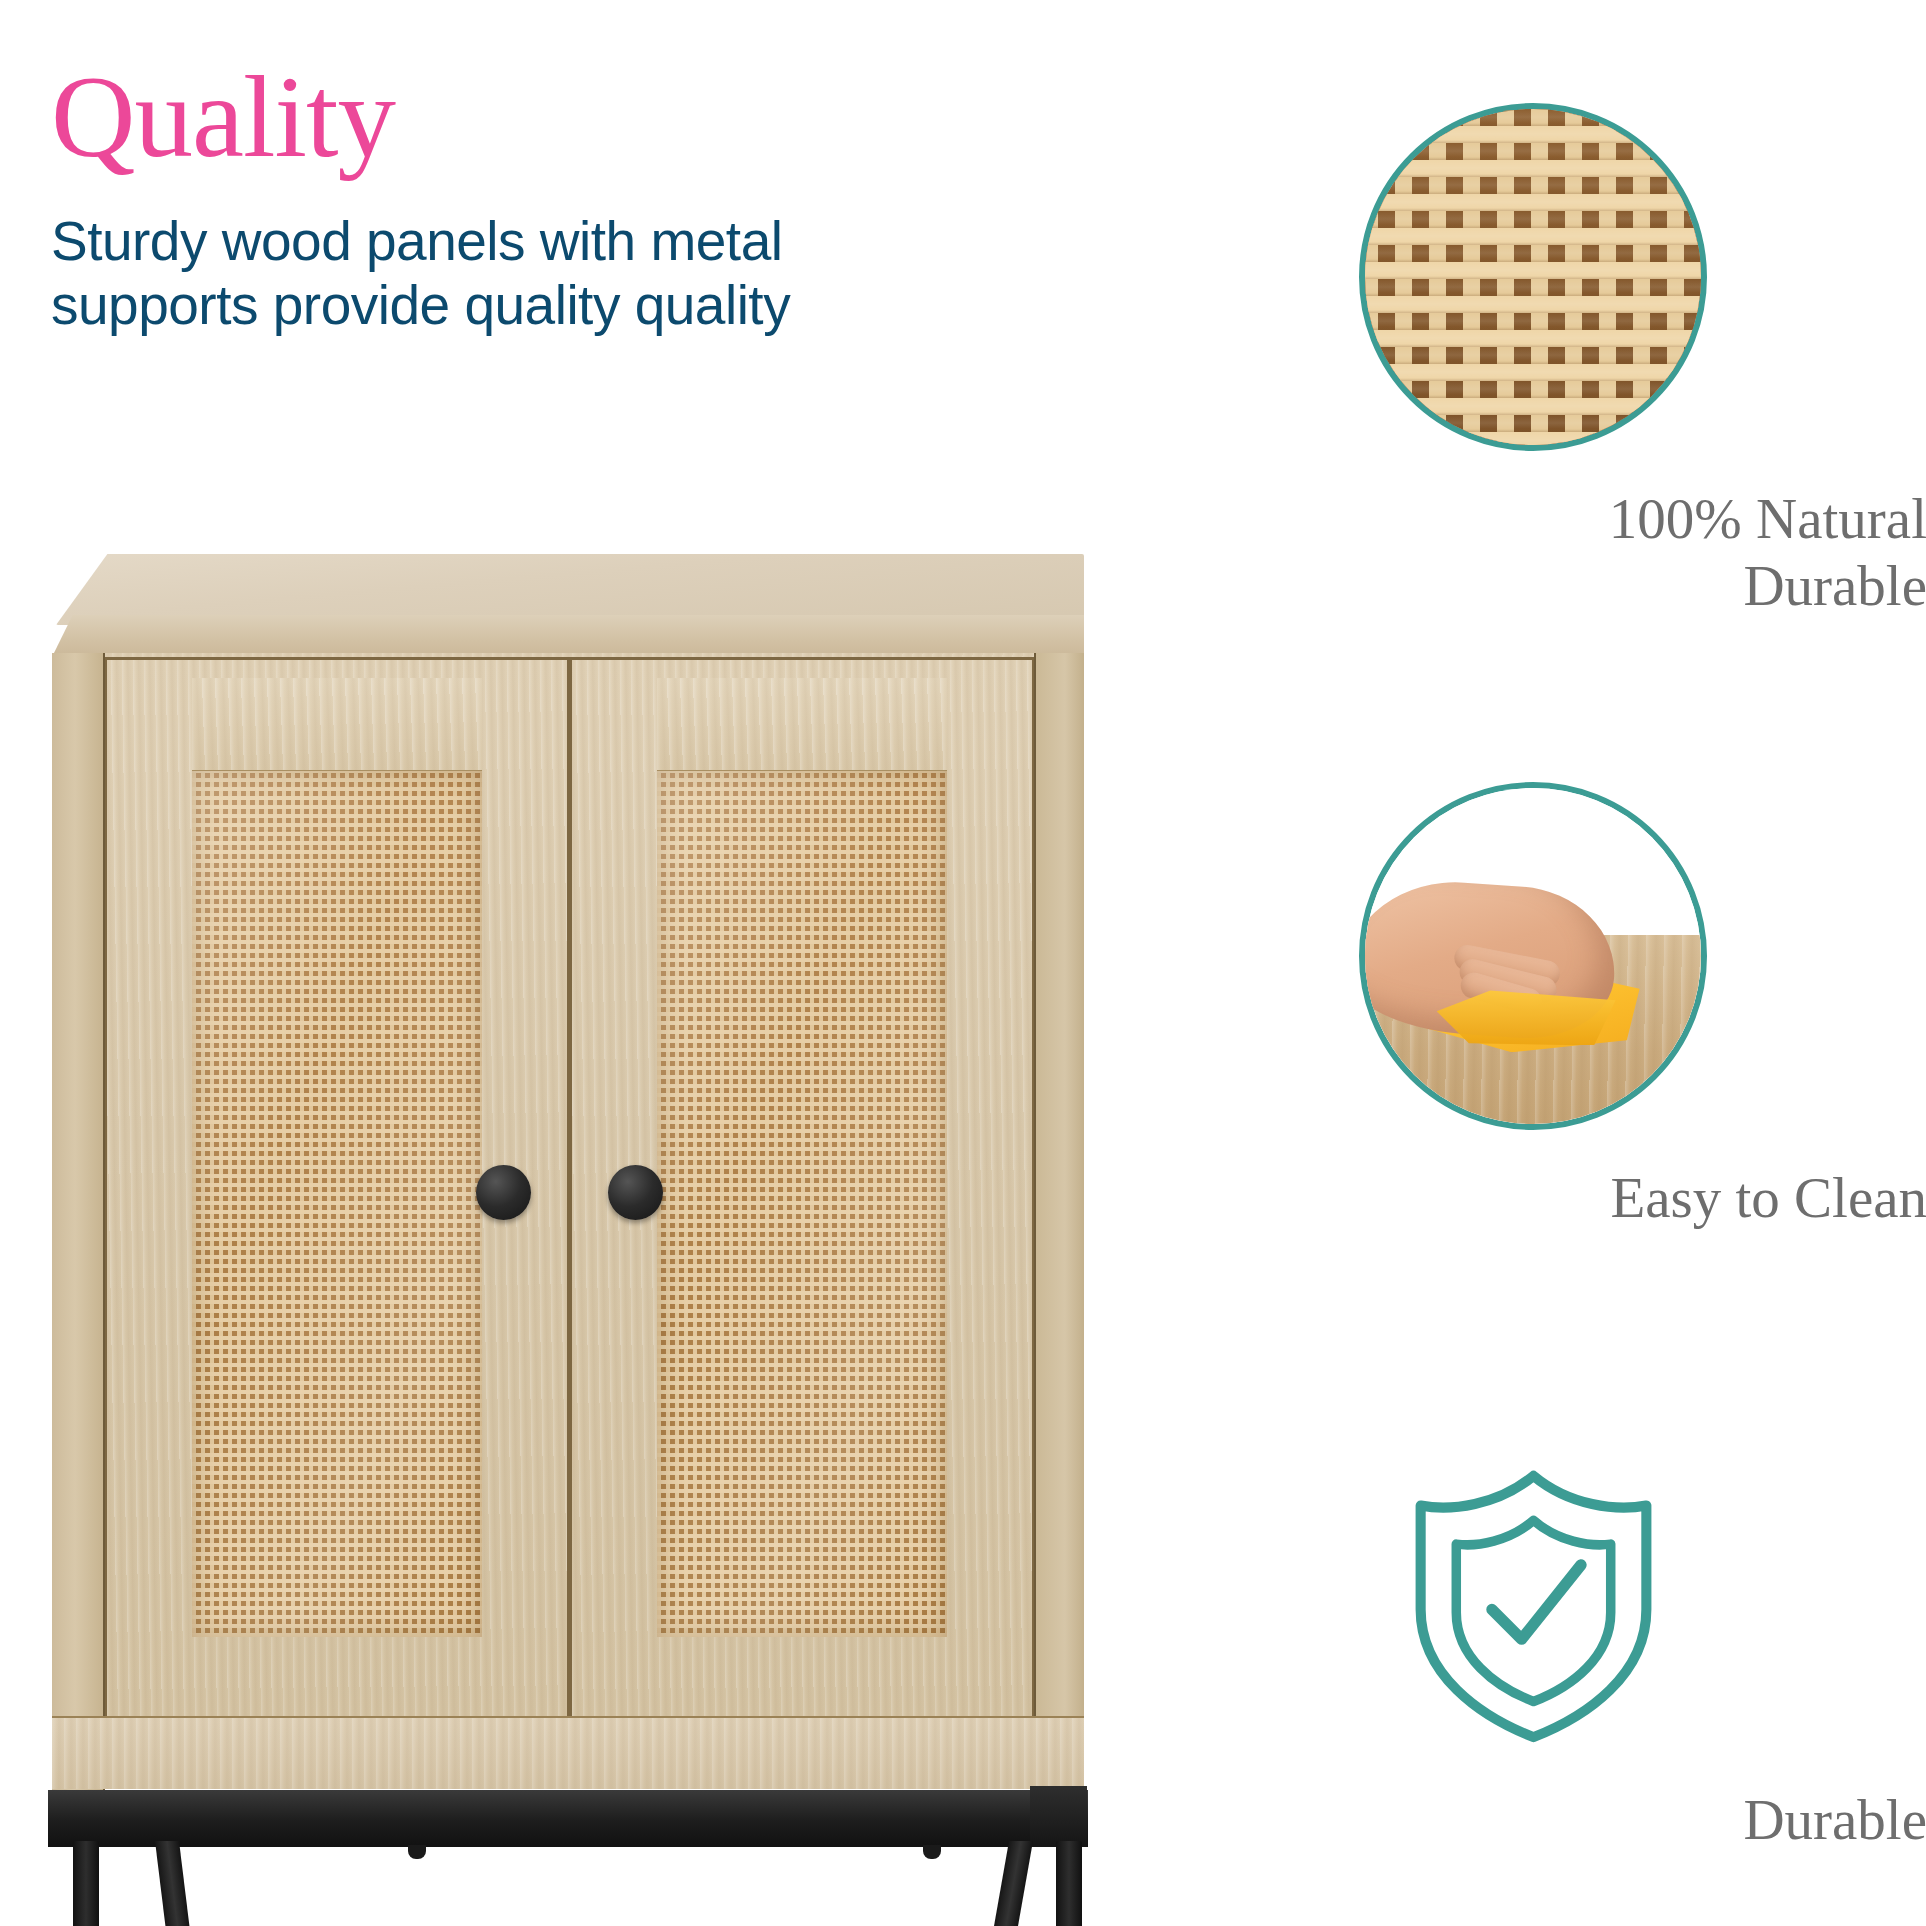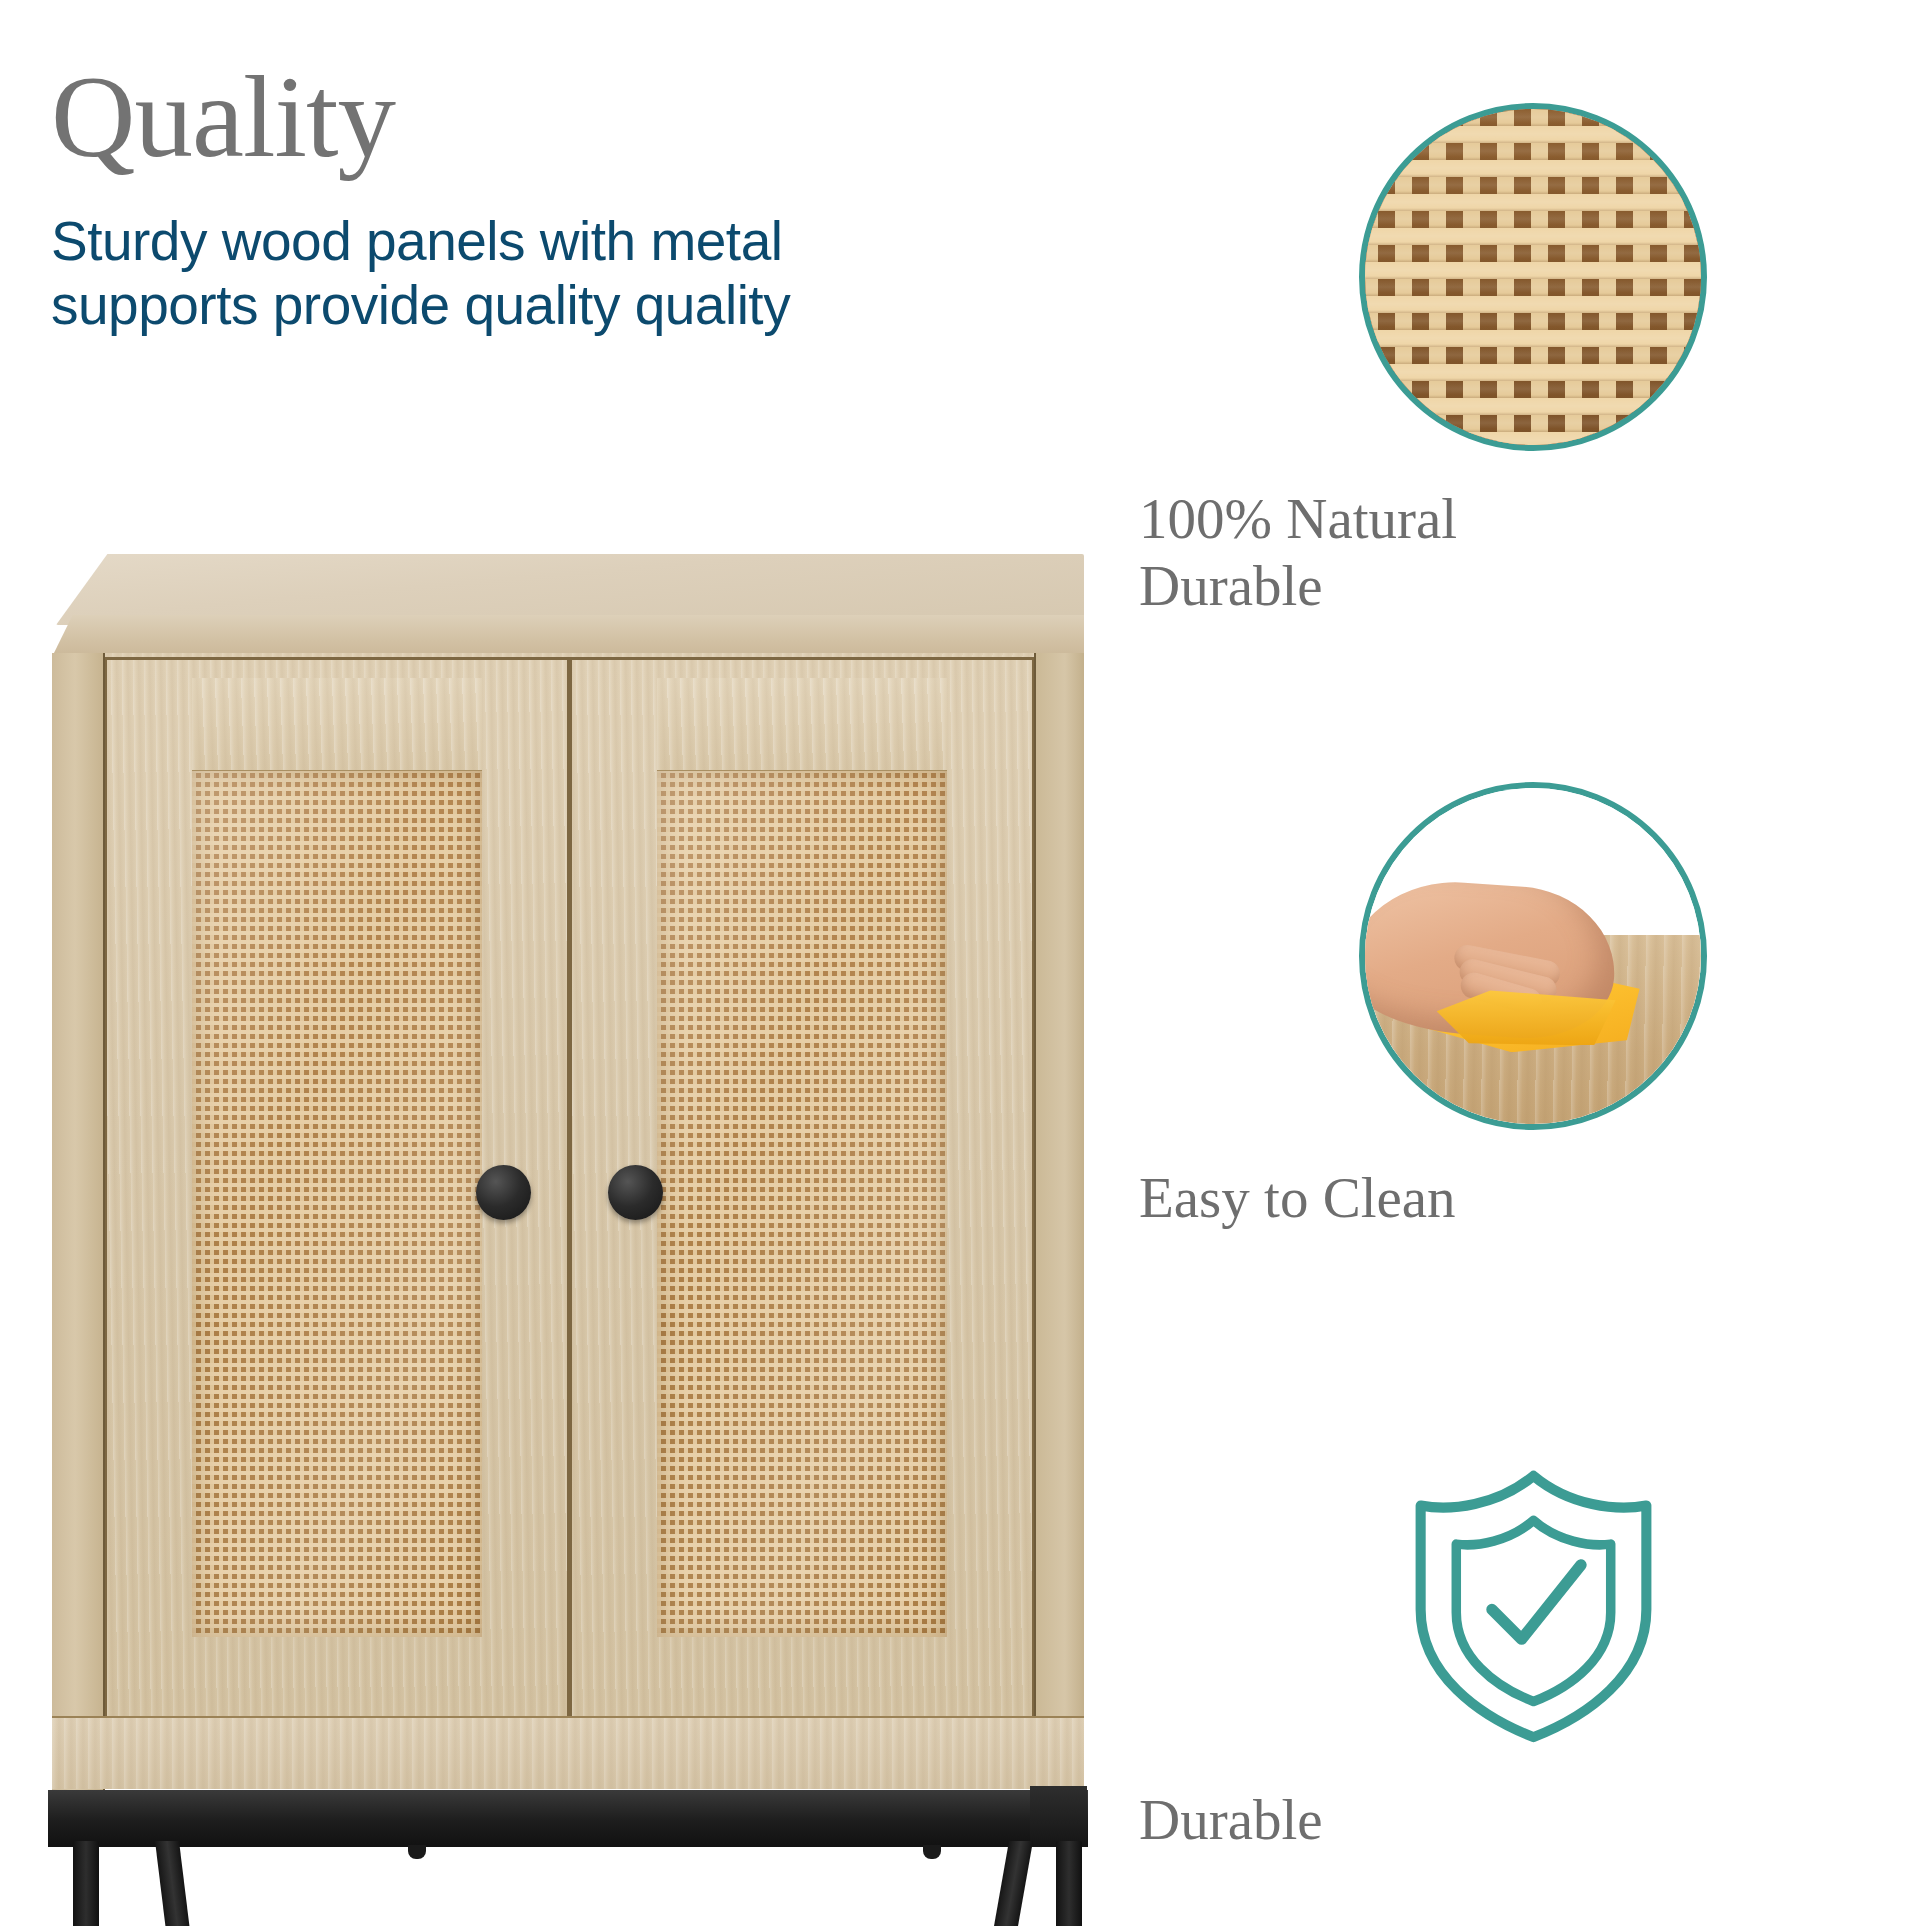--- a/index.html
+++ b/index.html
@@ -10,21 +10,21 @@
     overflow: hidden;
   }
   .page { position: relative; width: 1927px; height: 1927px; background: #fff; }
 
   
   .headline {
     position: absolute; left: 51px; top: 57px; width: 1020px;
   }
   .headline-title {
     font-family: "Liberation Serif", "DejaVu Serif", serif;
-    color: #737373;
+    color: #ec4899;
     font-size: 117px;
     line-height: 1.02;
     font-weight: 400;
     letter-spacing: -1px;
   }
   .headline-title .l2 { display:block; }
   .headline-sub {
     margin-top: 34px;
     font-family: "Liberation Sans", sans-serif;
     color: #0c4a6e;
@@ -146,21 +146,21 @@
   
   .leg-diag { position:absolute; width: 24px; background: linear-gradient(90deg,#161616,#333,#141414); }
   .leg-bl { left: 141px;  top: 1287px; height: 550px; transform: skewX(7deg); transform-origin: top center; }
   .leg-br { left: 995px; top: 1287px; height: 550px; transform: skewX(-10deg); transform-origin: top center; }
   .base-nub { position:absolute; width:18px; height:14px; background:#1a1a1a; border-radius:0 0 8px 8px; top:1291px; }
   .nub1 { left: 394px; }
   .nub2 { left: 909px; }
 
   
   .features { position:absolute; left: 1139px; top: 0; width: 788px; height: 1927px; }
-  .feature { position:absolute; left:0; width: 788px; text-align:left; }
+  .feature { position:absolute; left:0; width: 788px; text-align:right; }
   .f1 { top: 103px; }
   .f2 { top: 782px; }
   .f3 { top: 1455px; }
 
   .circle {
     width: 348px; height: 348px; border-radius: 50%;
     border: 6px solid #3c9c94;
     margin: 0 auto;
     overflow: hidden; position: relative;
     background: #fff;

